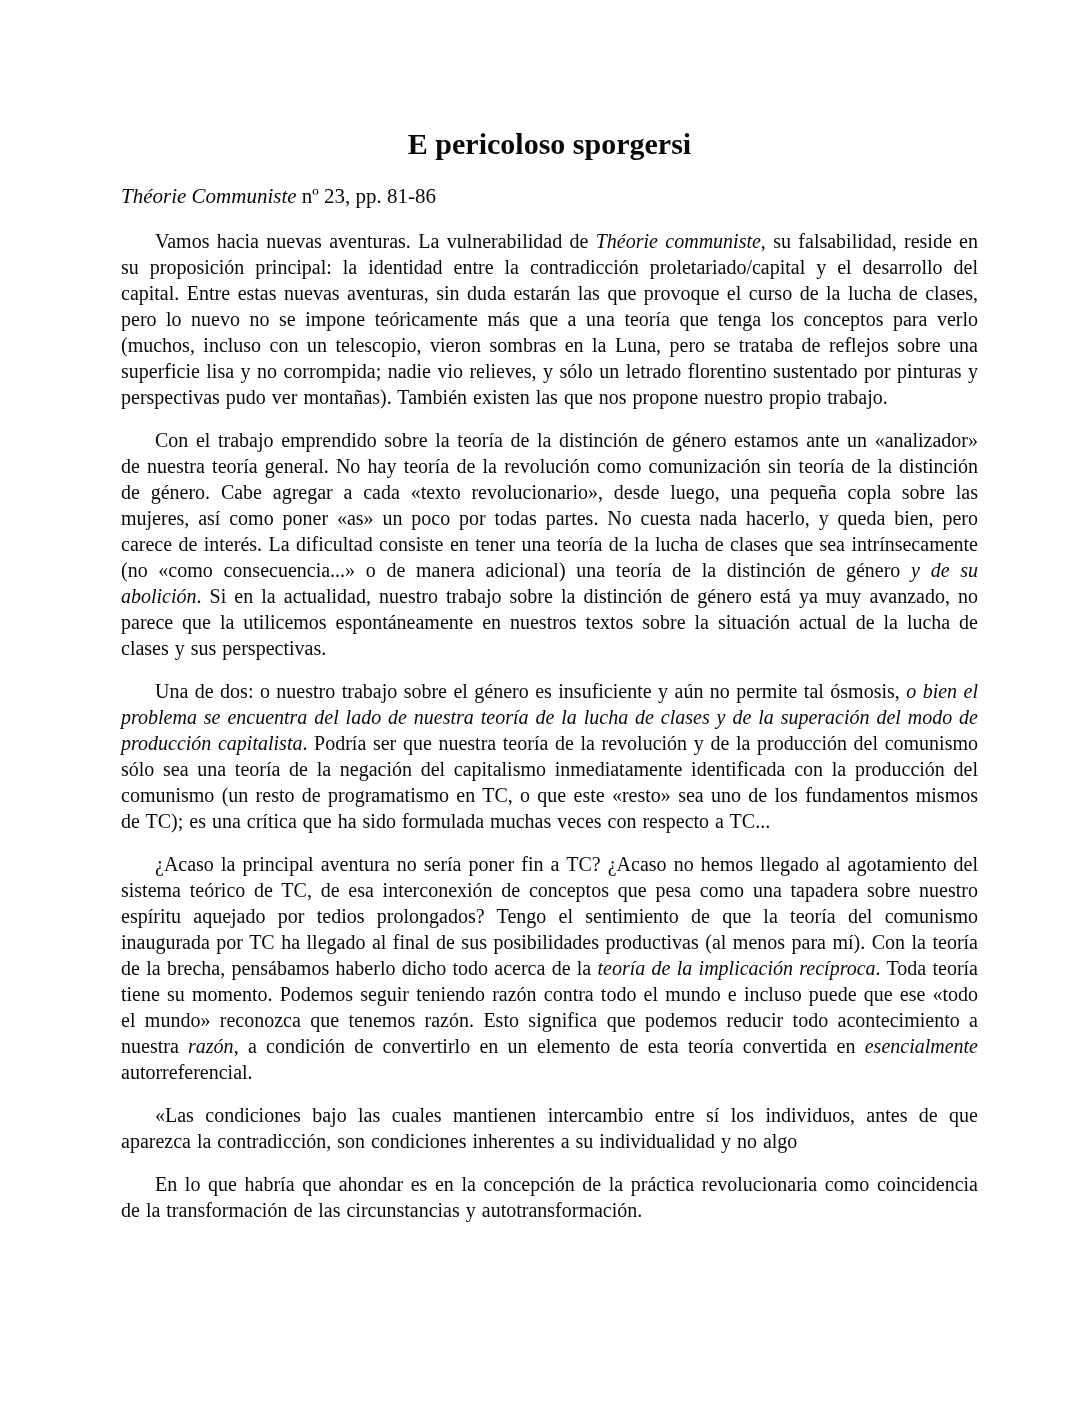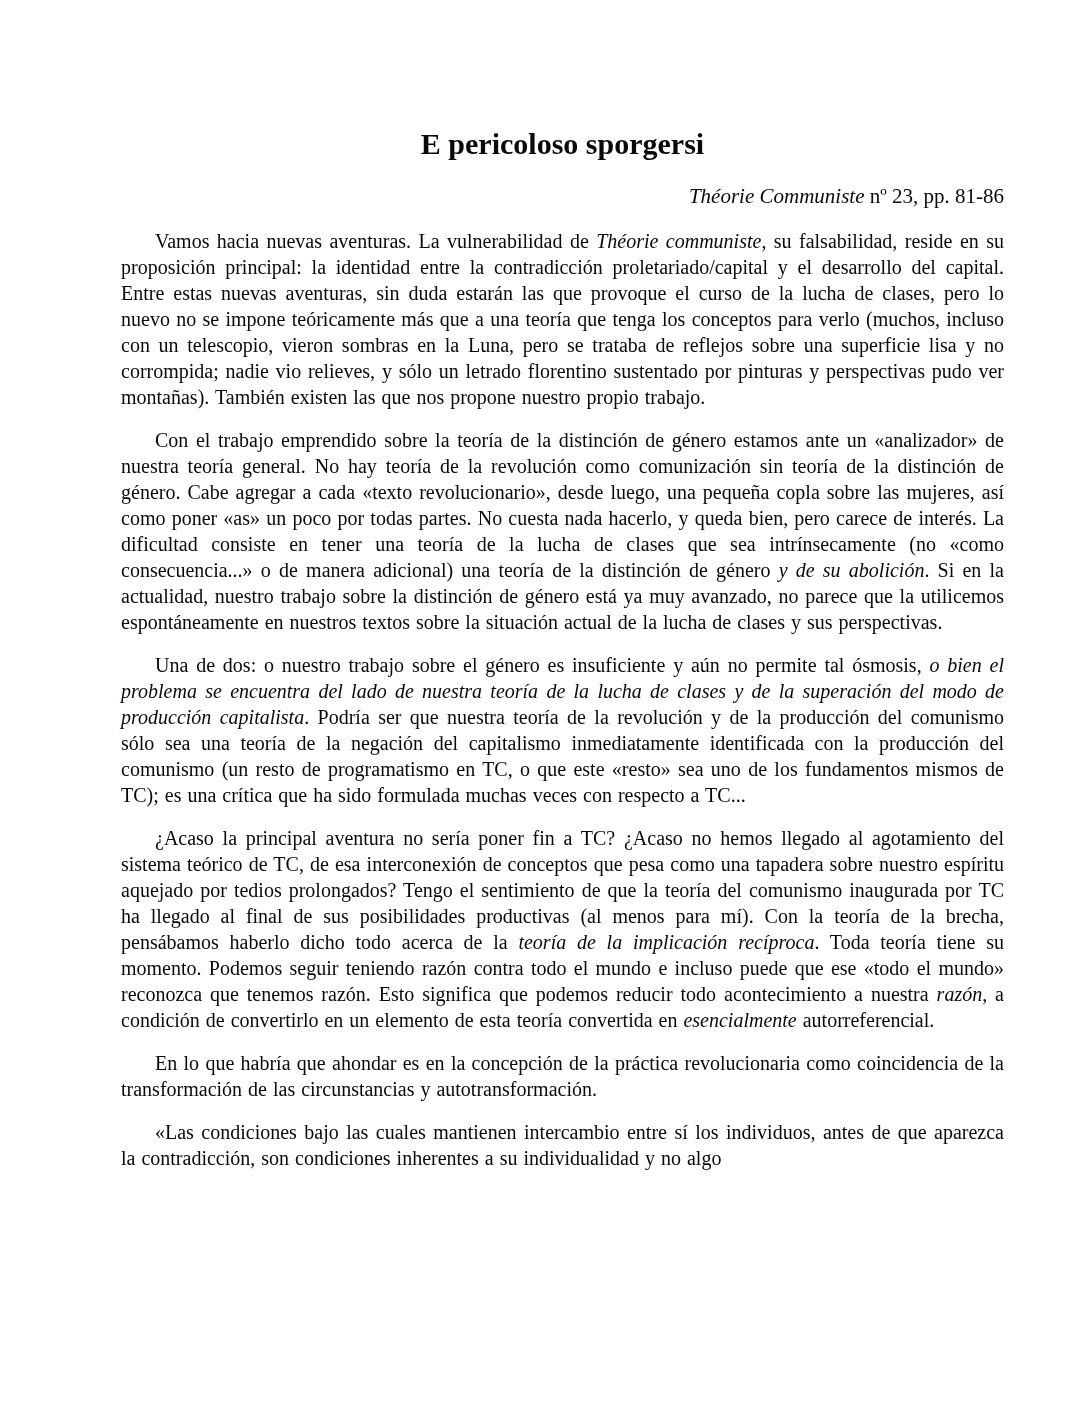--- a/index.html
+++ b/index.html
@@ -6,36 +6,36 @@
     margin: 0;
     padding: 0;
     background: #ffffff;
   }
   .page {
     position: relative;
     width: 1088px;
     height: 1408px;
     background: #ffffff;
     box-sizing: border-box;
-    padding: 126px 84px 0 121px;
+    padding: 126px 110px 0 121px;
     font-family: "Liberation Serif", "DejaVu Serif", serif;
     color: #090909;
     overflow: hidden;
   }
   .title {
     font-size: 30px;
     line-height: 36px;
     font-weight: bold;
     text-align: center;
     margin: 0 0 22px 0;
   }
   .subtitle {
     font-size: 21px;
     line-height: 25px;
-    text-align: right;
+    text-align: left;
     margin: 0 0 19px 0;
   }
   .subtitle .journal {
     font-style: italic;
   }
   .body-text p.para {
     font-size: 20px;
     line-height: 26px;
     text-align: justify;
     text-indent: 34px;
@@ -58,19 +58,19 @@
   <div class="body-text">
 
     <p class="para"><span>Vamos hacia nuevas aventuras. La vulnerabilidad de </span><em>Théorie communiste</em><span>, su falsabilidad, reside en su proposición principal: la identidad entre la contradicción proletariado/capital y el desarrollo del capital. Entre estas nuevas aventuras, sin duda estarán las que provoque el curso de la lucha de clases, pero lo nuevo no se impone teóricamente más que a una teoría que tenga los conceptos para verlo (muchos, incluso con un telescopio, vieron sombras en la Luna, pero se trataba de reflejos sobre una superficie lisa y no corrompida; nadie vio relieves, y sólo un letrado florentino sustentado por pinturas y perspectivas pudo ver montañas). También existen las que nos propone nuestro propio trabajo.</span></p>
 
     <p class="para"><span>Con el trabajo emprendido sobre la teoría de la distinción de género estamos ante un «analizador» de nuestra teoría general. No hay teoría de la revolución como comunización sin teoría de la distinción de género. Cabe agregar a cada «texto revolucionario», desde luego, una pequeña copla sobre las mujeres, así como poner «as» un poco por todas partes. No cuesta nada hacerlo, y queda bien, pero carece de interés. La dificultad consiste en tener una teoría de la lucha de clases que sea intrínsecamente (no «como consecuencia...» o de manera adicional) una teoría de la distinción de género </span><em>y de su abolición</em><span>. Si en la actualidad, nuestro trabajo sobre la distinción de género está ya muy avanzado, no parece que la utilicemos espontáneamente en nuestros textos sobre la situación actual de la lucha de clases y sus perspectivas.</span></p>
 
     <p class="para"><span>Una de dos: o nuestro trabajo sobre el género es insuficiente y aún no permite tal ósmosis, </span><em>o bien el problema se encuentra del lado de nuestra teoría de la lucha de clases y de la superación del modo de producción capitalista</em><span>. Podría ser que nuestra teoría de la revolución y de la producción del comunismo sólo sea una teoría de la negación del capitalismo inmediatamente identificada con la producción del comunismo (un resto de programatismo en TC, o que este «resto» sea uno de los fundamentos mismos de TC); es una crítica que ha sido formulada muchas veces con respecto a TC...</span></p>
 
     <p class="para"><span>¿Acaso la principal aventura no sería poner fin a TC? ¿Acaso no hemos llegado al agotamiento del sistema teórico de TC, de esa interconexión de conceptos que pesa como una tapadera sobre nuestro espíritu aquejado por tedios prolongados? Tengo el sentimiento de que la teoría del comunismo inaugurada por TC ha llegado al final de sus posibilidades productivas (al menos para mí). Con la teoría de la brecha, pensábamos haberlo dicho todo acerca de la </span><em>teoría de la implicación recíproca</em><span>. Toda teoría tiene su momento. Podemos seguir teniendo razón contra todo el mundo e incluso puede que ese «todo el mundo» reconozca que tenemos razón. Esto significa que podemos reducir todo acontecimiento a nuestra </span><em>razón</em><span>, a condición de convertirlo en un elemento de esta teoría convertida en </span><em>esencialmente</em><span> autorreferencial.</span></p>
 
+    <p class="para"><span>«Las condiciones bajo las cuales mantienen intercambio entre sí los individuos, antes de que aparezca la contradicción, son condiciones inherentes a su individualidad y no algo</span></p>
+
     <p class="para"><span>En lo que habría que ahondar es en la concepción de la práctica revolucionaria como coincidencia de la transformación de las circunstancias y autotransformación.</span></p>
-
-    <p class="para"><span>«Las condiciones bajo las cuales mantienen intercambio entre sí los individuos, antes de que aparezca la contradicción, son condiciones inherentes a su individualidad y no algo</span></p>
 
   </div>
 
 </div>
 
 </body></html>

